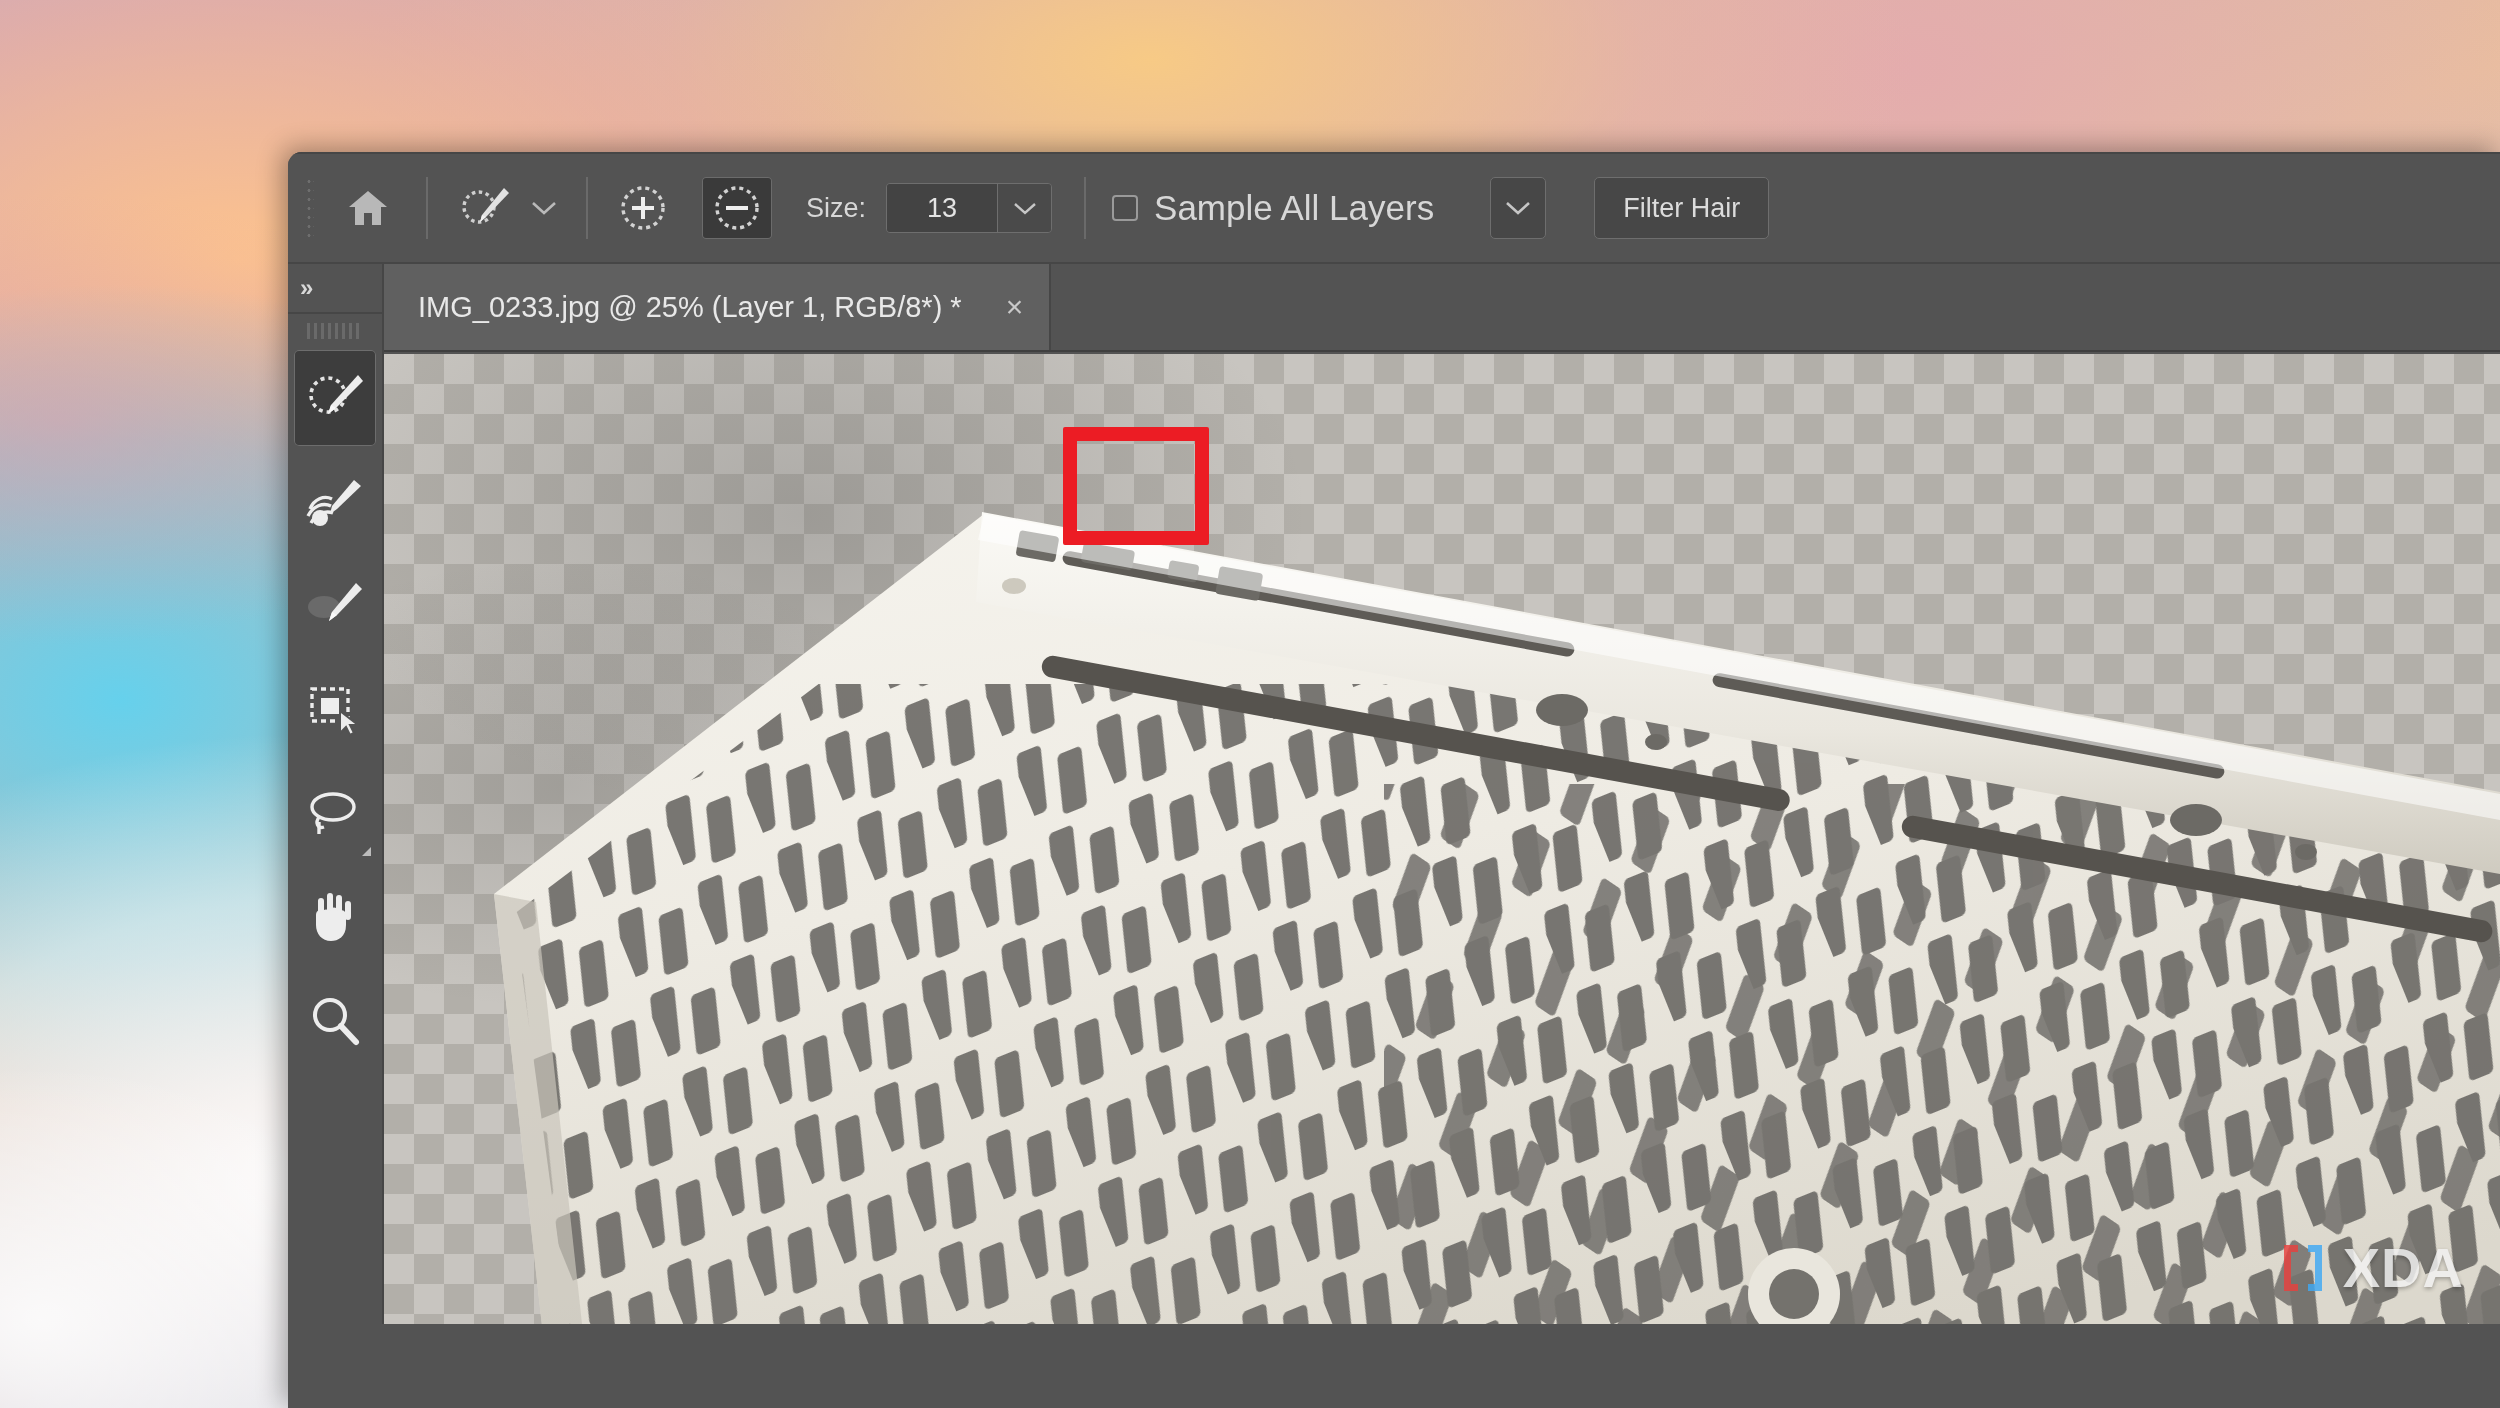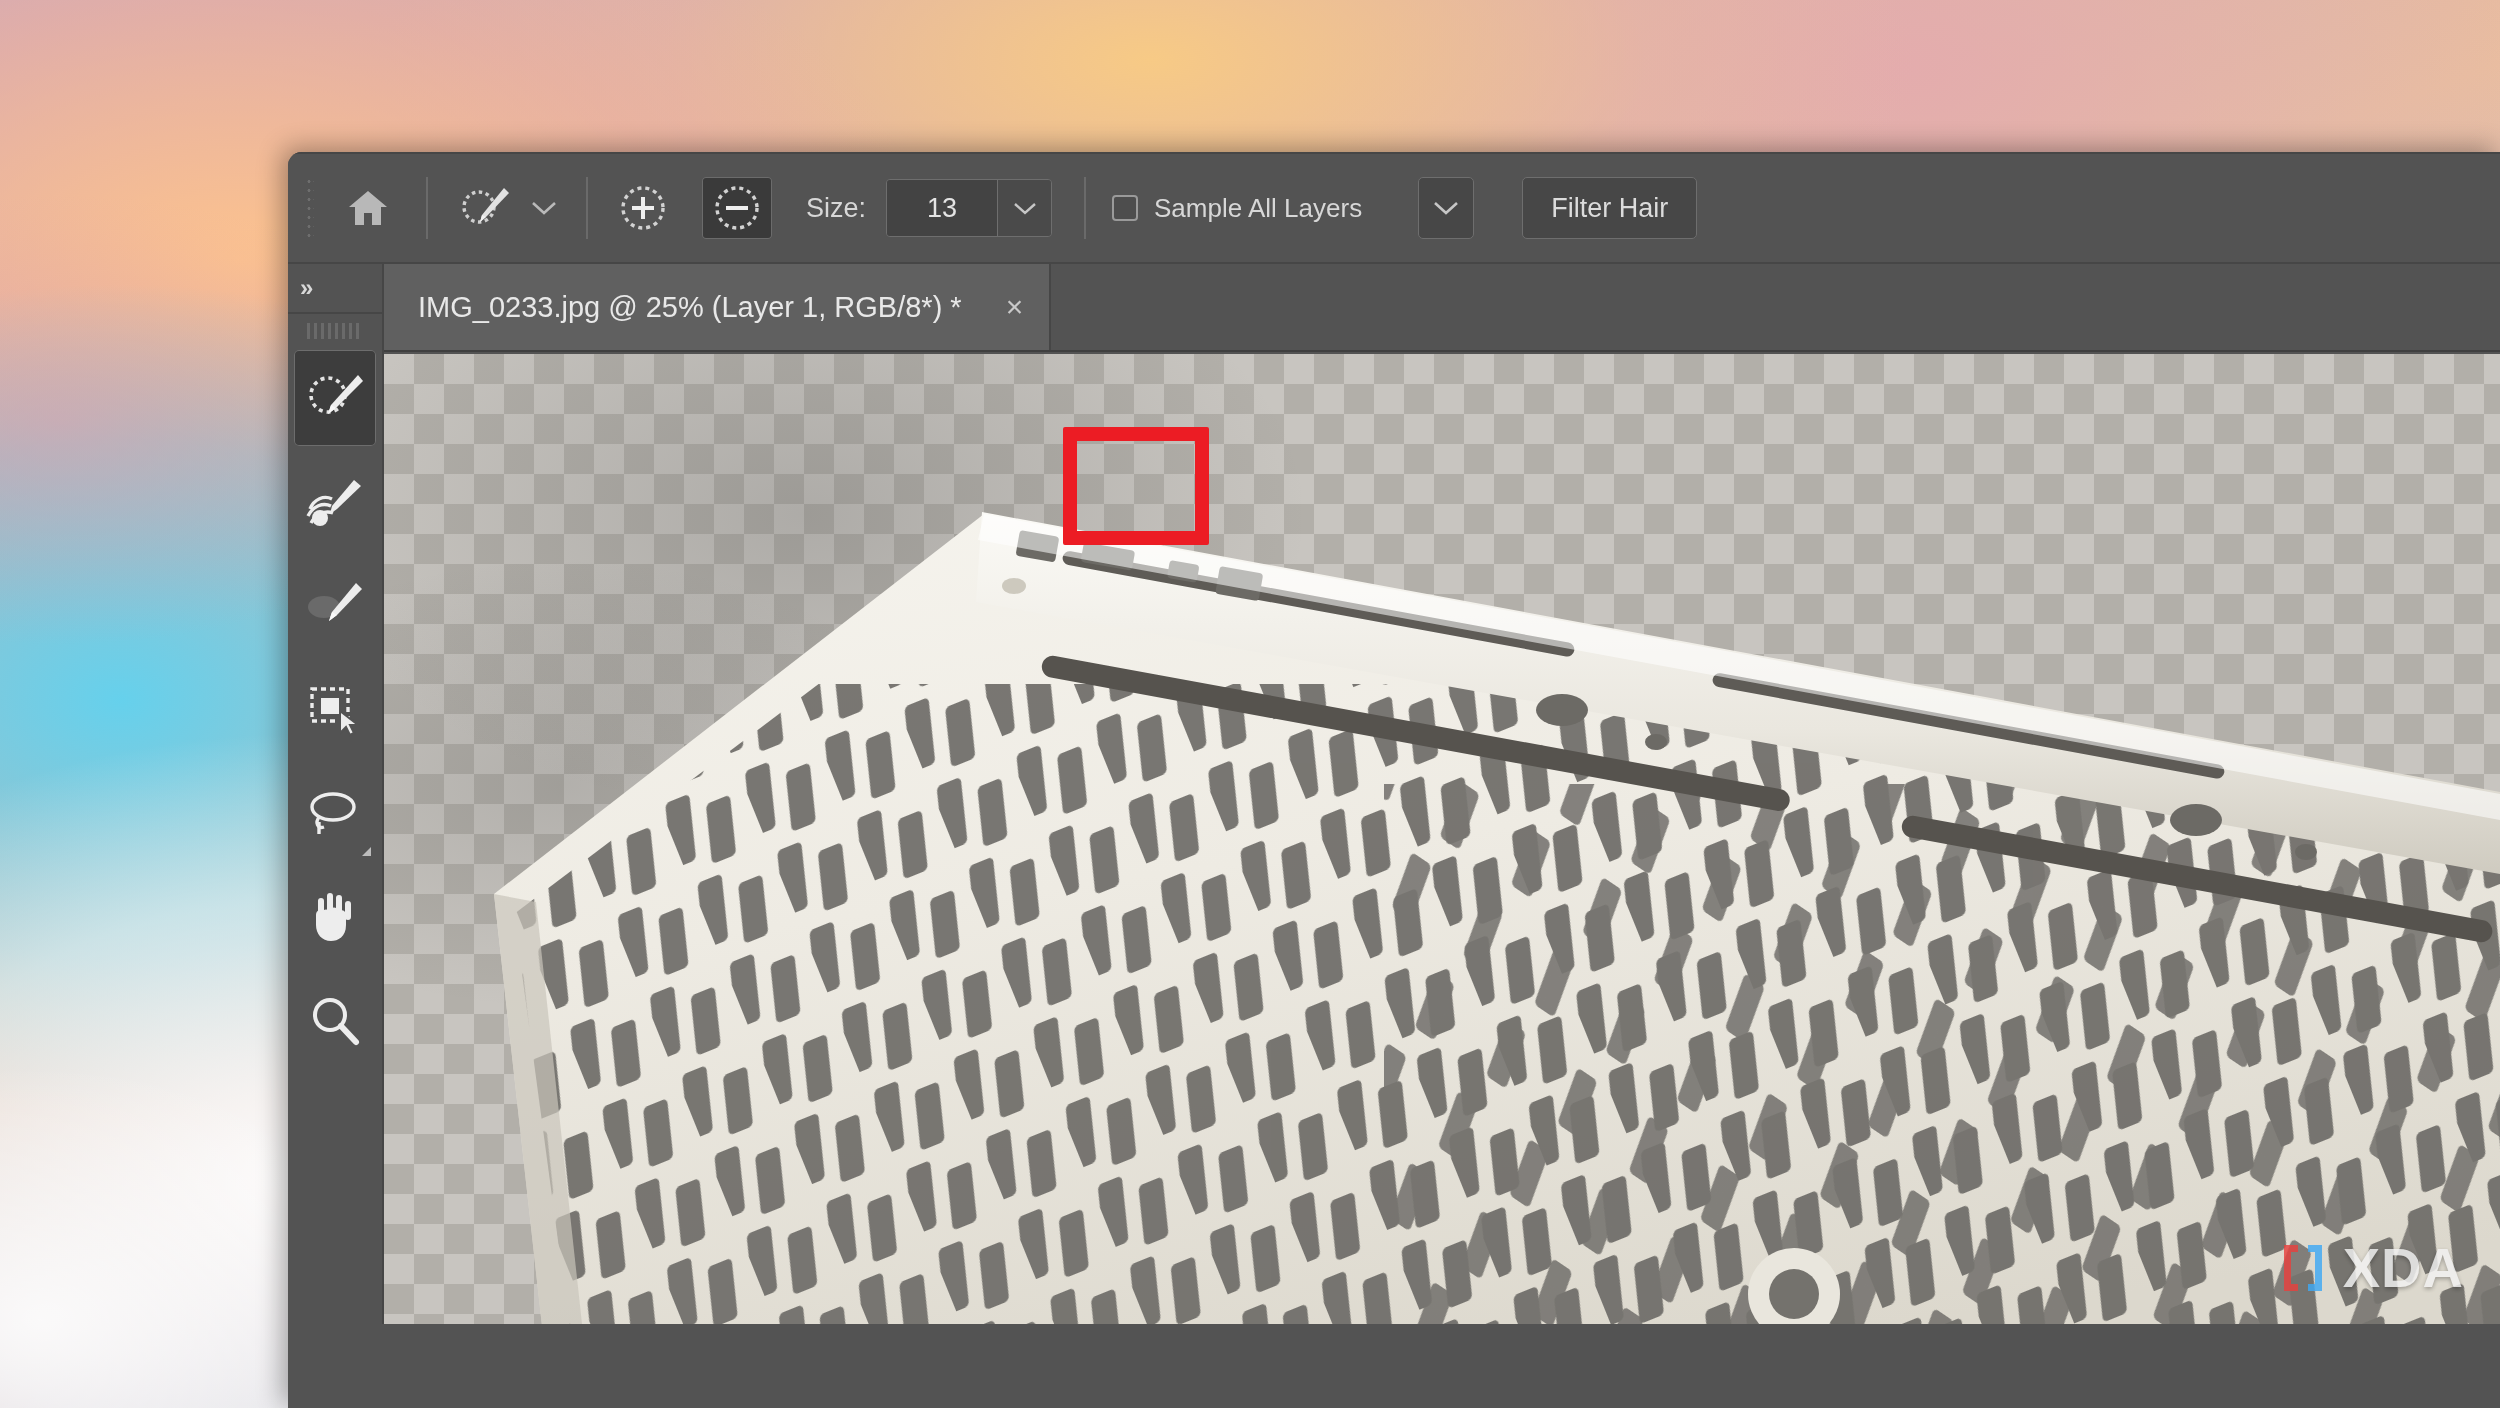--- a/index.html
+++ b/index.html
@@ -112,21 +112,21 @@
 
   .ob-label {
     color: #d7d7d7;
     font-size: 27px;
     margin-right: 20px;
     white-space: nowrap;
   }
 
   #size-combo {
     display: flex;
-    height: 58px;
+    height: 50px;
     border: 1px solid #6e6e6e;
     border-radius: 4px;
     overflow: hidden;
     flex: none;
   }
   #size-input {
     width: 110px;
     background: #434343;
     color: #e4e4e4;
     border: none;
@@ -144,21 +144,21 @@
 
   .chk-box {
     width: 26px; height: 26px;
     border: 2px solid #9a9a9a;
     border-radius: 4px;
     background: #4d4d4d;
     margin-right: 16px;
     flex: none;
   }
   .chk-wrap { display: flex; align-items: center; flex: none; }
-  .chk-label { color: #d7d7d7; font-size: 26px; white-space: nowrap; }
+  .chk-label { color: #d7d7d7; font-size: 35px; white-space: nowrap; }
 
   .push-btn {
     height: 62px;
     background: #474747;
     border: 1px solid #6e6e6e;
     border-radius: 5px;
     color: #dcdcdc;
     font-size: 27px;
     font-family: "Liberation Sans", sans-serif;
     padding: 0 28px;

